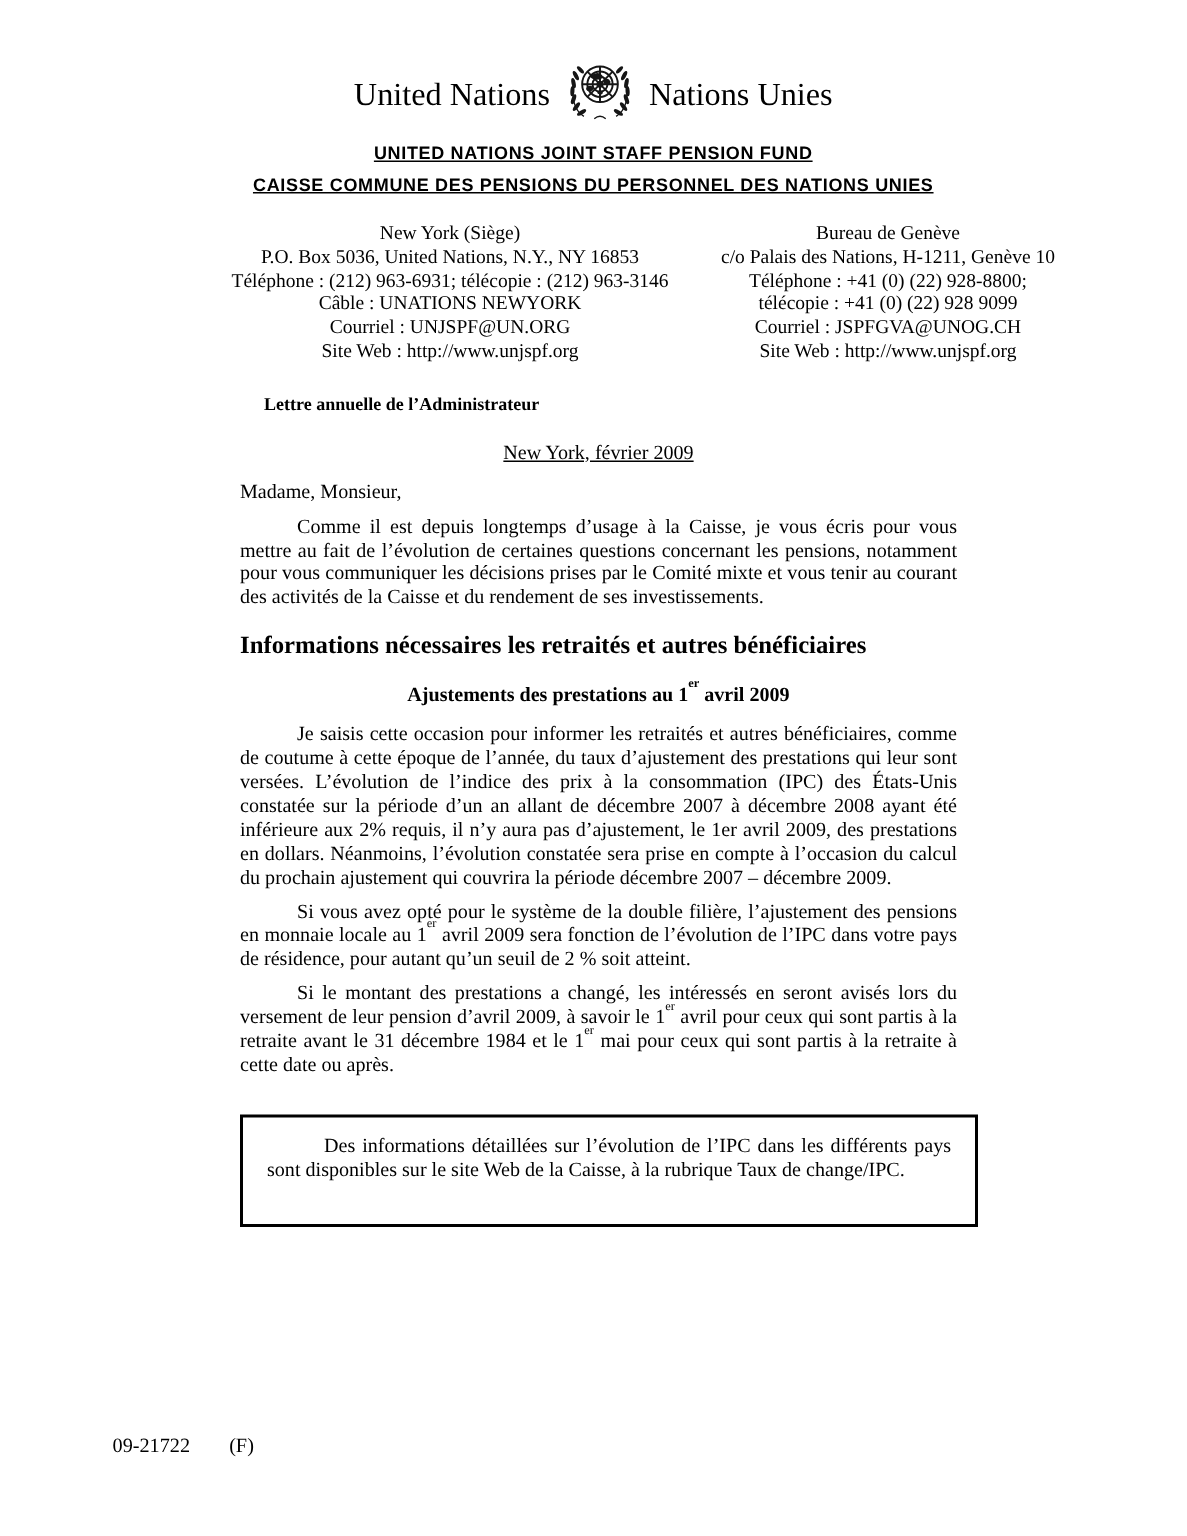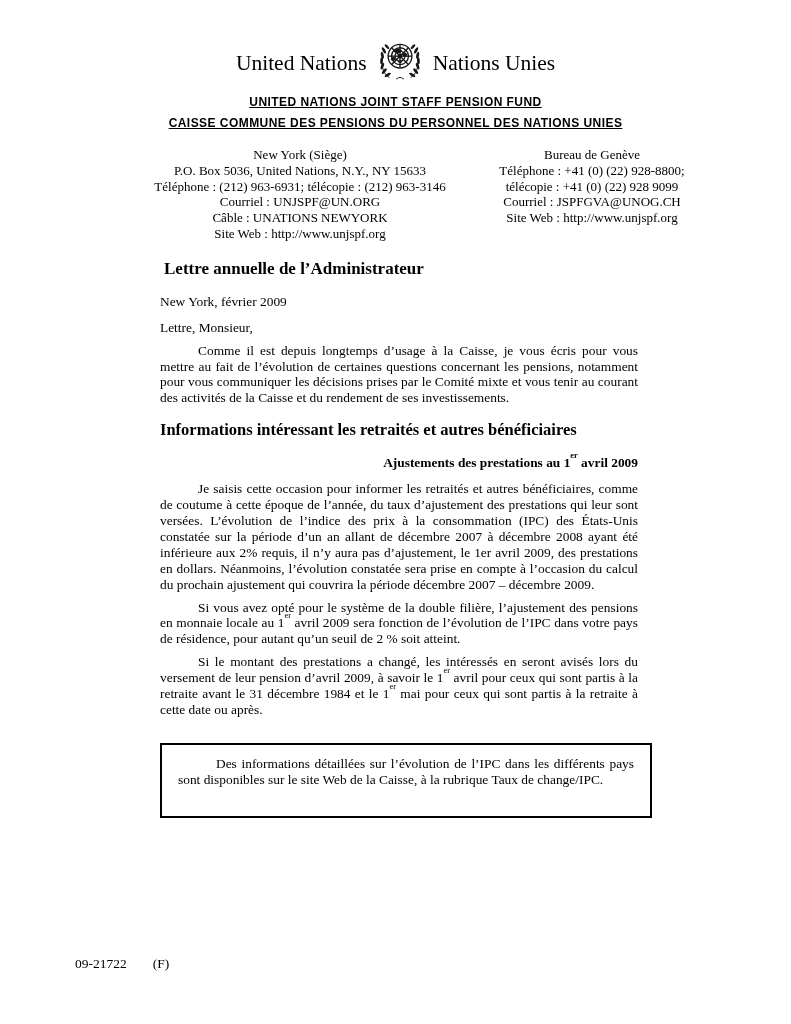--- a/index.html
+++ b/index.html
@@ -34,33 +34,33 @@
   .addr { text-align:center; }
   .addr-ny { width:330px; }
   .addr-gva { flex:1; }
   
   .letter {
     padding:0 153px 0 160px;
     font-size:13.4px; line-height:15.9px;
     text-align:justify;
   }
   .letter-title {
-    font-size:17px; line-height:20px; font-weight:700;
-    margin:17px 4px 15px; text-align:left;
+    font-size:12px; line-height:20px; font-weight:700;
+    margin:17px 16px 15px; text-align:left;
   }
   .letter p { margin:0 0 7px; text-indent:38px; }
-  .dateline { text-align:left; text-indent:0 !important; margin:4px 0 10px !important; }
+  .dateline { text-align:center; text-indent:0 !important; margin:4px 0 10px !important;text-decoration:underline; }
   .salutation { text-indent:0 !important; margin:0 0 7px !important; }
   .section-heading {
     font-size:16.5px; line-height:20px; font-weight:700;
     margin:14px 0 14px; text-align:left;
   }
   .subsection-heading {
     font-size:13.4px; line-height:17px; font-weight:700;
-    margin:0 0 10px; text-align:right;
+    margin:0 0 10px; text-align:center;
   }
   sup.sup { font-size:0.62em; line-height:0; position:relative; top:-0.48em; }
   
   .note-box {
     border:2px solid #000;
     margin:25px -14px 0 0;
     padding:11px 16px 28px 16px;
   }
   .note-box p { margin:0; }
   
@@ -125,43 +125,44 @@
   </div>
 
   <div class="org-lines">
     <div>UNITED NATIONS JOINT STAFF PENSION FUND</div>
     <div>CAISSE COMMUNE DES PENSIONS DU PERSONNEL DES NATIONS UNIES</div>
   </div>
 
   <div class="addresses">
     <div class="addr addr-ny">
       <div>New York (Siège)</div>
-      <div>P.O. Box 5036, United Nations, N.Y., NY 15633</div>
+      <div>P.O. Box 5036, United Nations, N.Y., NY 16853</div>
       <div>Téléphone : (212) 963-6931; télécopie : (212) 963-3146</div>
+      <div>Câble : UNATIONS NEWYORK</div>
       <div>Courriel : UNJSPF@UN.ORG</div>
-      <div>Câble : UNATIONS NEWYORK</div>
       <div>Site Web : http://www.unjspf.org</div>
     </div>
     <div class="addr addr-gva">
       <div>Bureau de Genève</div>
+      <div>c/o Palais des Nations, H-1211, Genève 10</div>
       <div>Téléphone : +41 (0) (22) 928-8800;</div>
       <div>télécopie : +41 (0) (22) 928 9099</div>
       <div>Courriel : JSPFGVA@UNOG.CH</div>
       <div>Site Web : http://www.unjspf.org</div>
     </div>
   </div>
 
   <div class="letter">
     <div class="letter-title">Lettre annuelle de l’Administrateur</div>
 
     <p class="dateline">New York, février 2009</p>
-    <p class="salutation">Lettre, Monsieur,</p>
+    <p class="salutation">Madame, Monsieur,</p>
     <p>Comme il est depuis longtemps d’usage à la Caisse, je vous écris pour vous mettre au fait de l’évolution de certaines questions concernant les pensions, notamment pour vous communiquer les décisions prises par le Comité mixte et vous tenir au courant des activités de la Caisse et du rendement de ses investissements.</p>
 
-    <div class="section-heading">Informations intéressant les retraités et autres bénéficiaires</div>
+    <div class="section-heading">Informations nécessaires les retraités et autres bénéficiaires</div>
     <div class="subsection-heading">Ajustements des prestations au 1<sup class="sup">er</sup> avril 2009</div>
 
     <p>Je saisis cette occasion pour informer les retraités et autres bénéficiaires, comme de coutume à cette époque de l’année, du taux d’ajustement des prestations qui leur sont versées. L’évolution de l’indice des prix à la consommation (IPC) des États-Unis constatée sur la période d’un an allant de décembre 2007 à décembre 2008 ayant été inférieure aux 2% requis, il n’y aura pas d’ajustement, le 1er avril 2009, des prestations en dollars.  Néanmoins, l’évolution constatée sera prise en compte à l’occasion du calcul du prochain ajustement qui couvrira la période décembre 2007 – décembre 2009.</p>
     <p>Si vous avez opté pour le système de la double filière, l’ajustement des pensions en monnaie locale au 1<sup class="sup">er</sup> avril 2009 sera fonction de l’évolution de l’IPC dans votre pays de résidence, pour autant qu’un seuil de 2 % soit atteint.</p>
     <p>Si le montant des prestations a changé, les intéressés en seront avisés lors du versement de leur pension d’avril 2009, à savoir le 1<sup class="sup">er</sup> avril pour ceux qui sont partis à la retraite avant le 31 décembre 1984 et le 1<sup class="sup">er</sup> mai pour ceux qui sont partis à la retraite à cette date ou après.</p>
 
     <div class="note-box">
       <p>Des informations détaillées sur l’évolution de l’IPC dans les différents pays sont disponibles sur le site Web de la Caisse, à la rubrique Taux de change/IPC.</p>
     </div>
   </div>

